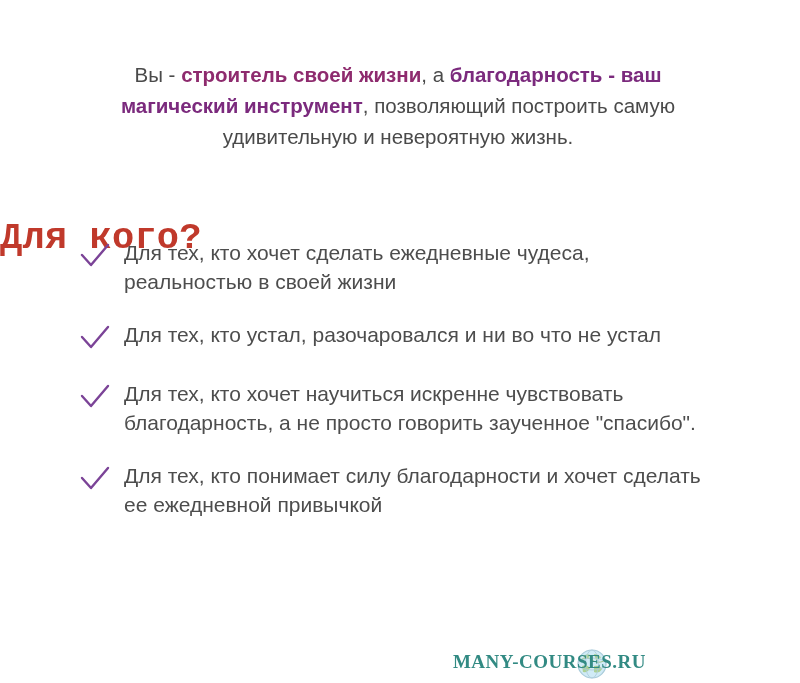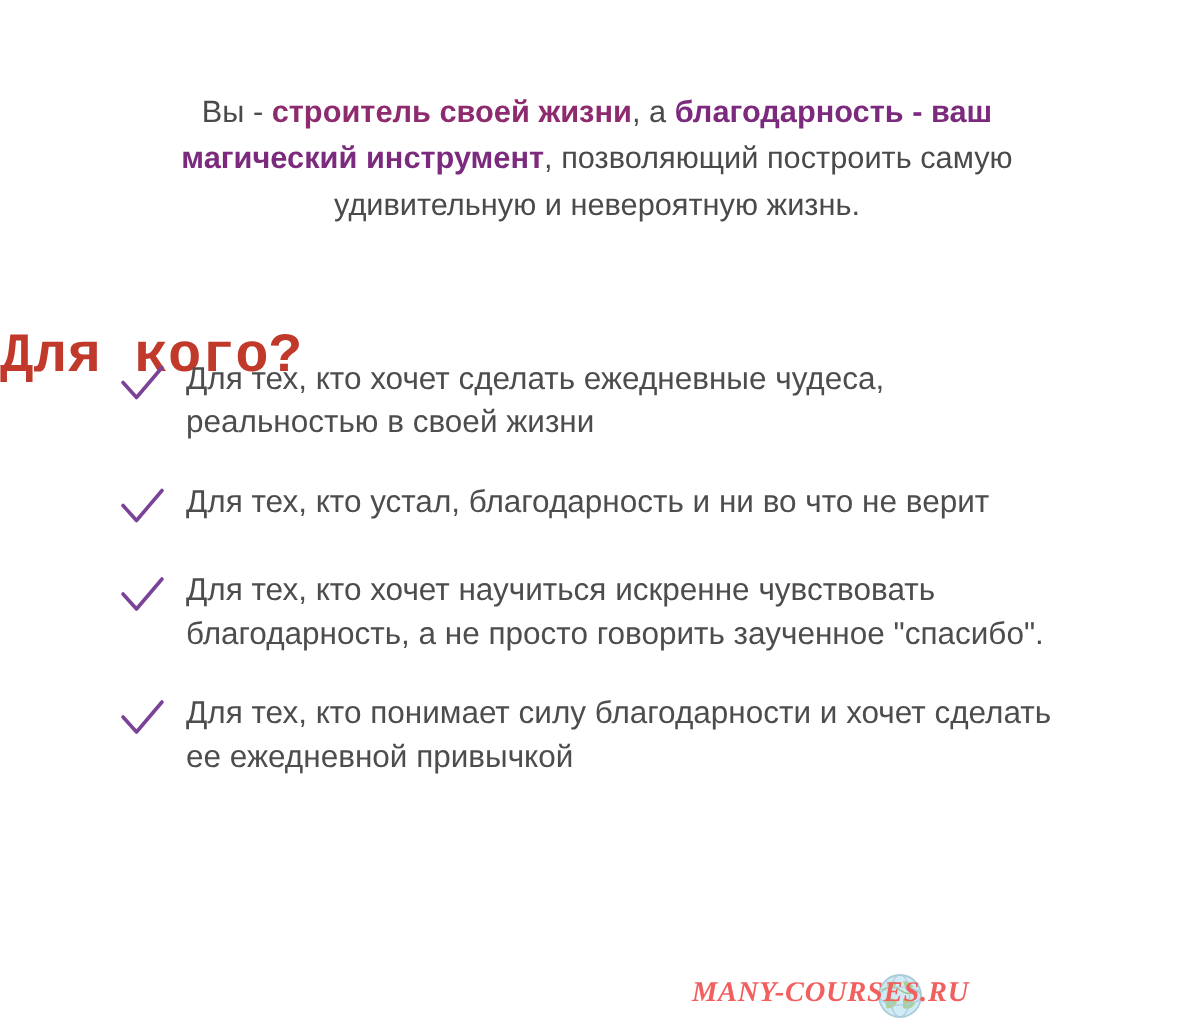--- a/index.html
+++ b/index.html
@@ -80,24 +80,23 @@
   }
   .watermark {
     position: absolute;
     right: 14px;
     bottom: 10px;
     display: flex;
     align-items: center;
     font-family: "Liberation Serif", serif;
     font-weight: bold;
     font-size: 19px;
-    color: #ef4444;
+    color: #0f766e;
     letter-spacing: 0.5px;
     opacity: 0.85;
-    font-style: italic;
   }
   .watermark .globe {
     position: absolute;
     left: 122px;
     top: -4px;
     width: 34px;
     height: 34px;
     opacity: 0.85;
   }
   .wm-text {
@@ -126,21 +125,21 @@
       </span>
       <span class="item-text">Для тех, кто хочет сделать ежедневные чудеса, реальностью в своей жизни</span>
     </div>
 
     <div class="item">
       <span class="check">
         <svg width="34" height="30" viewBox="0 0 34 30" fill="none" xmlns="http://www.w3.org/2000/svg">
           <path d="M4 12 L13 22 L30 2" stroke="#7b4397" stroke-width="2.4" stroke-linecap="round" stroke-linejoin="round" fill="none"></path>
         </svg>
       </span>
-      <span class="item-text">Для тех, кто устал, благодарность и ни во что не верит</span>
+      <span class="item-text">Для тех, кто устал, разочаровался и ни во что не устал</span>
     </div>
 
     <div class="item">
       <span class="check">
         <svg width="34" height="30" viewBox="0 0 34 30" fill="none" xmlns="http://www.w3.org/2000/svg">
           <path d="M4 12 L13 22 L30 2" stroke="#7b4397" stroke-width="2.4" stroke-linecap="round" stroke-linejoin="round" fill="none"></path>
         </svg>
       </span>
       <span class="item-text">Для тех, кто хочет научиться искренне чувствовать благодарность, а не просто говорить заученное "спасибо".</span>
     </div>

